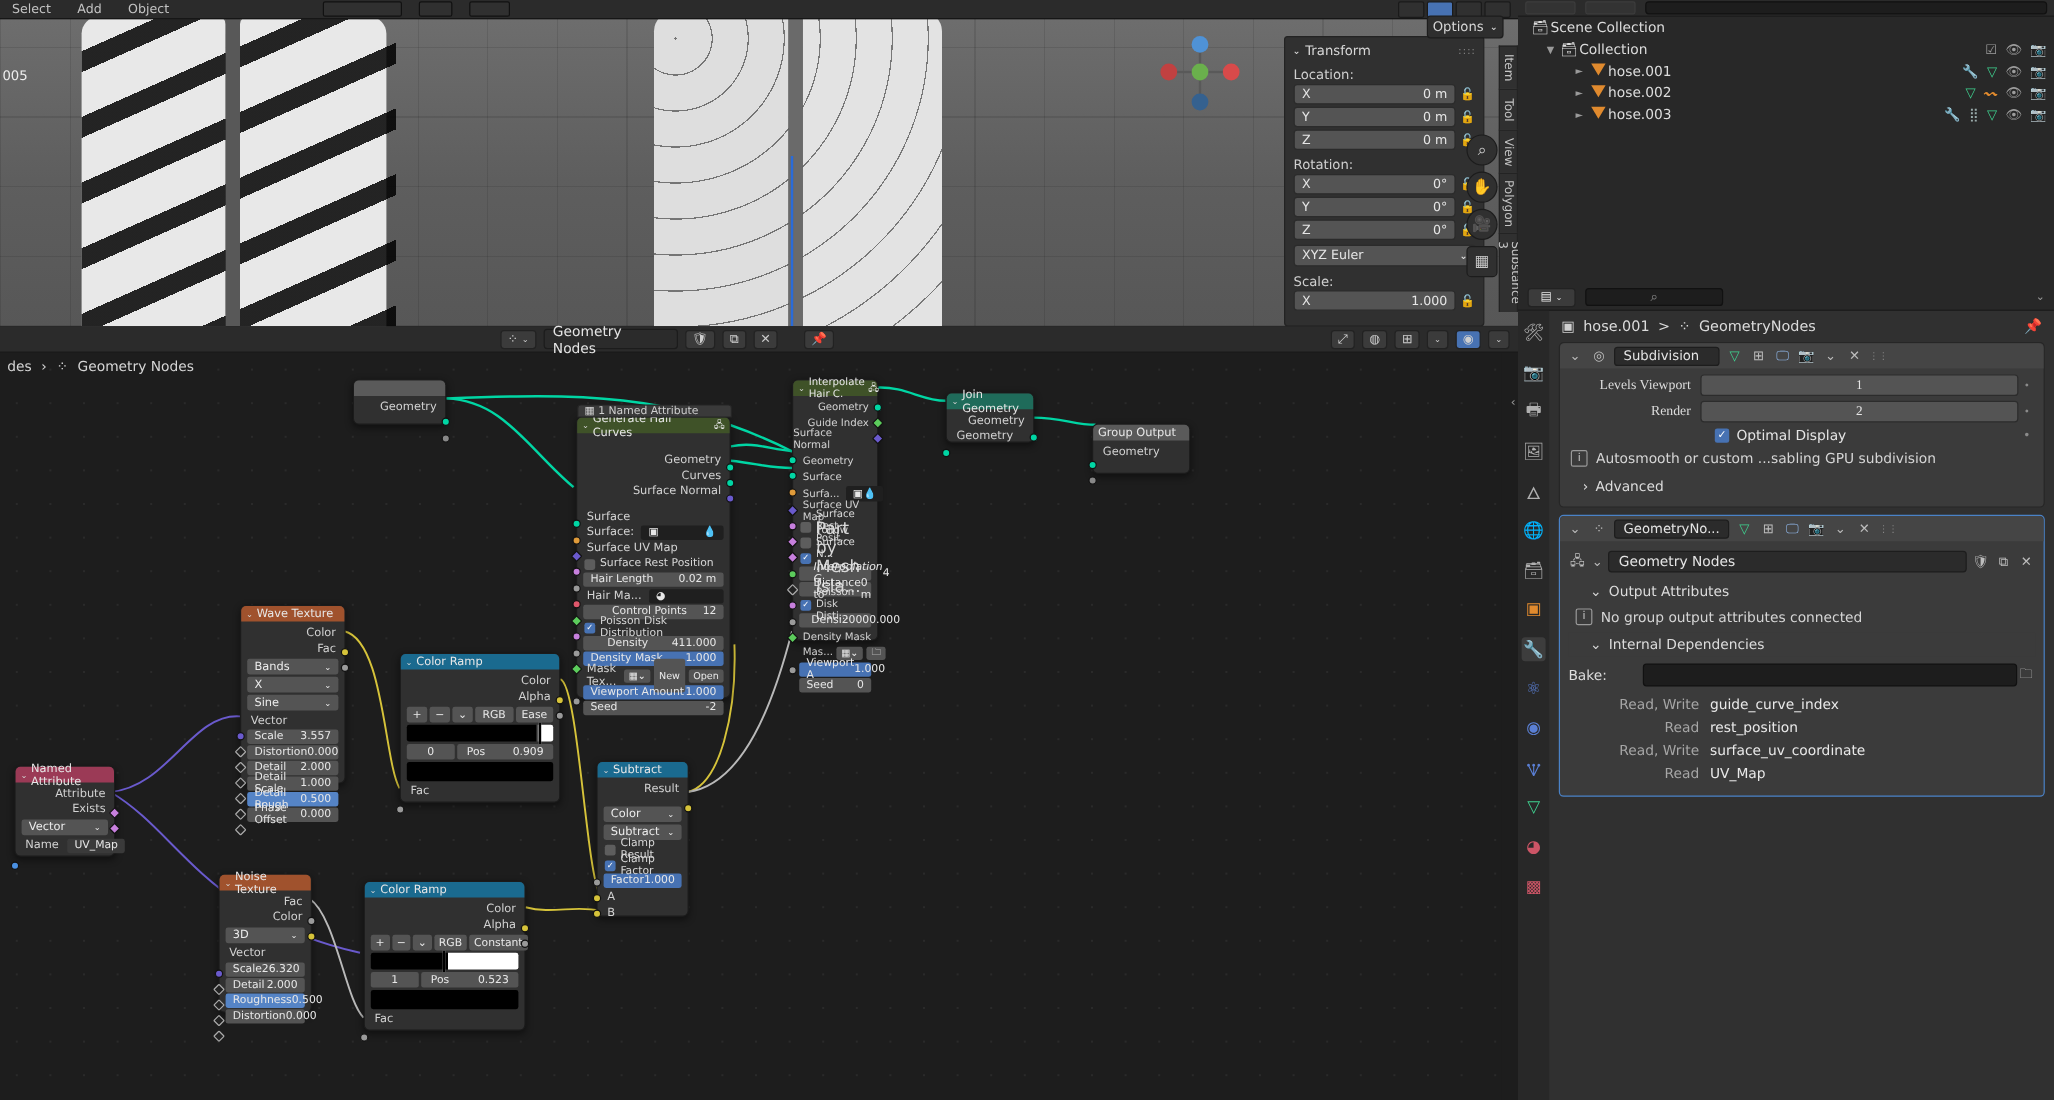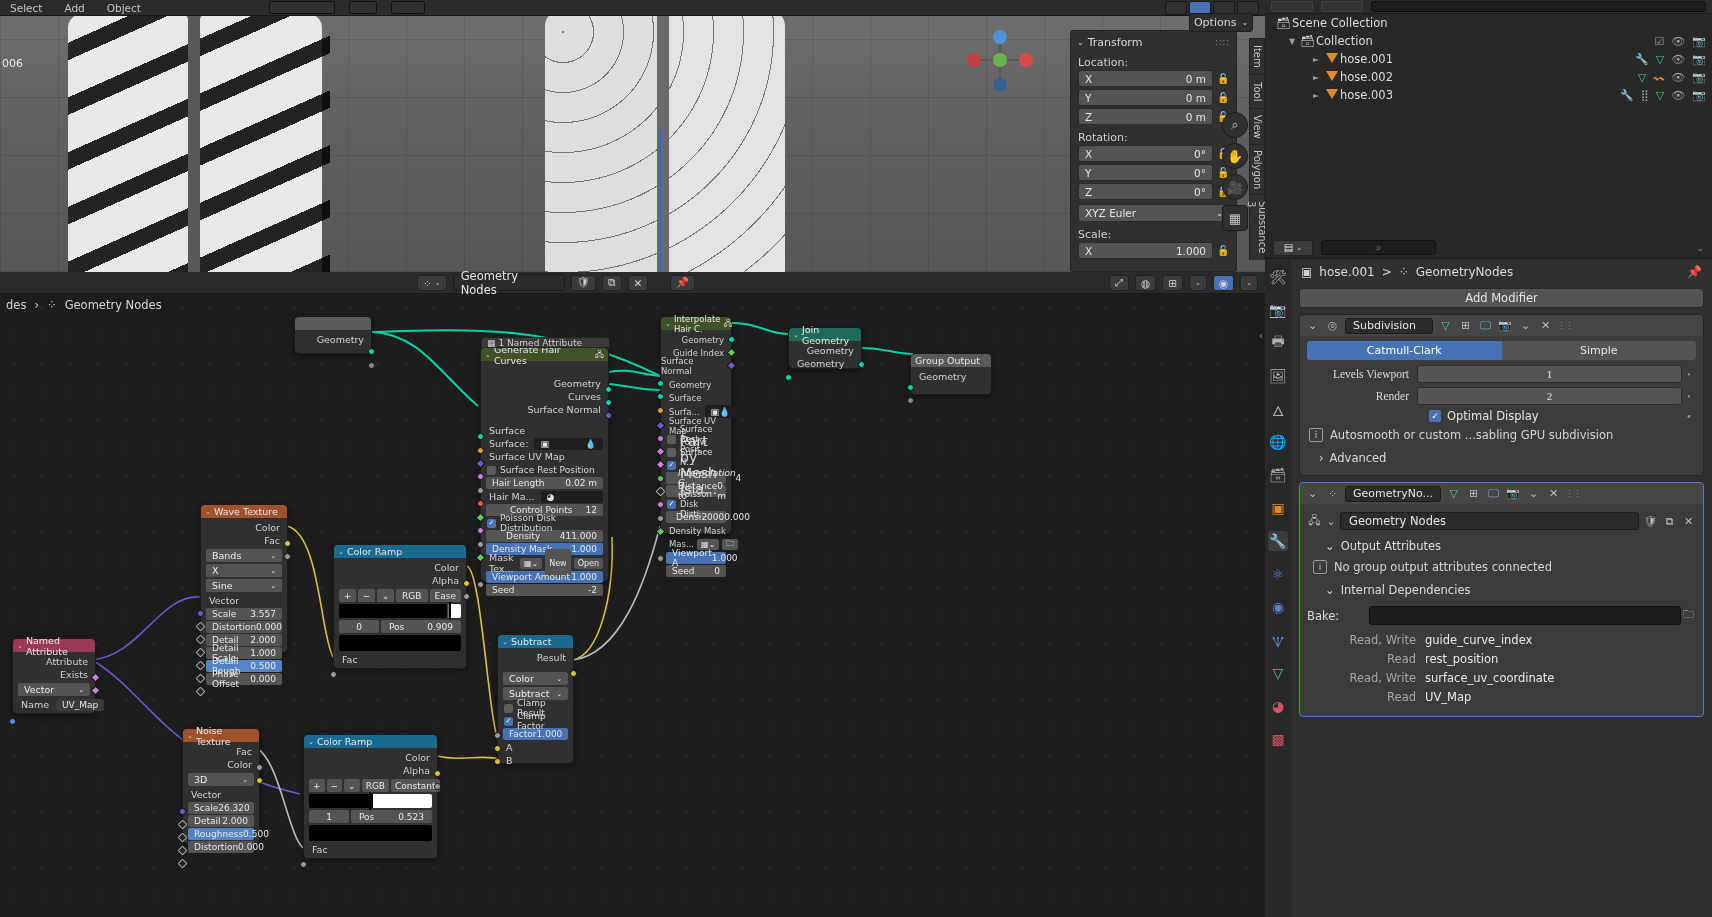--- a/index.html
+++ b/index.html
@@ -195,21 +195,21 @@
       <div class="hdrbox" style="width:28px"></div>
       <div class="hdrbox" style="width:34px"></div>
       <div class="toggles">
         <div class="tg"></div>
         <div class="tg on"></div>
         <div class="tg"></div>
         <div class="tg"></div>
       </div>
     </div>
 
-    <div style="position:absolute;left:2px;top:57px;font-size:11px;color:#eee;">006</div>
+    <div style="position:absolute;left:2px;top:57px;font-size:11px;color:#eee;">005</div>
 
     <div class="options-btn">
       <span>Options</span>
       <span style="font-size:8px;">⌄</span>
     </div>
 
     <div class="gizmo">
       <div class="gz-axis" style="left:8px;top:29px;width:50px;height:2px;"></div>
       <div class="gz-axis" style="left:32px;top:6px;width:2px;height:50px;"></div>
       <div class="gz-ball" style="left:26px;top:0;background:#4f92d6;"></div>
@@ -389,42 +389,35 @@
     <div class="pr-body">
       <div class="pr-breadcrumb">
         <span style="color:#cfcfcf;">▣</span>
         <span>hose.001</span>
         <span>&gt;</span>
         <span style="color:#d8d8d8;">⁘</span>
         <span>GeometryNodes</span>
         <span style="margin-left:auto;color:#9a9a9a;">📌</span>
       </div>
 
-      <div class="addmod">
-        <span>Add Modifier</span>
-      </div>
 
       <div class="mod-card">
         <div class="mod-hdr">
           <span class="mod-ic">⌄</span>
           <span class="mod-ic">◎</span>
           <div class="mod-name">Subdivision</div>
           <span class="mod-ic" style="color:#3fcf8e;">▽</span>
           <span class="mod-ic">⊞</span>
           <span class="mod-ic" style="color:#8fb6e8;">🖵</span>
           <span class="mod-ic" style="color:#8fb6e8;">📷</span>
           <span class="mod-ic">⌄</span>
           <span class="mod-ic">✕</span>
           <span class="mod-ic" style="font-size:8px;color:#8a8a8a;">⋮⋮</span>
         </div>
         <div class="mod-body">
-          <div class="seg">
-            <div class="on">Catmull-Clark</div>
-            <div>Simple</div>
-          </div>
           <div class="pr-row">
             <div class="pr-lab">Levels Viewport</div>
             <div class="pr-val">1</div>
             <div class="pr-dot">•</div>
           </div>
           <div class="pr-row">
             <div class="pr-lab">Render</div>
             <div class="pr-val">2</div>
             <div class="pr-dot">•</div>
           </div>

